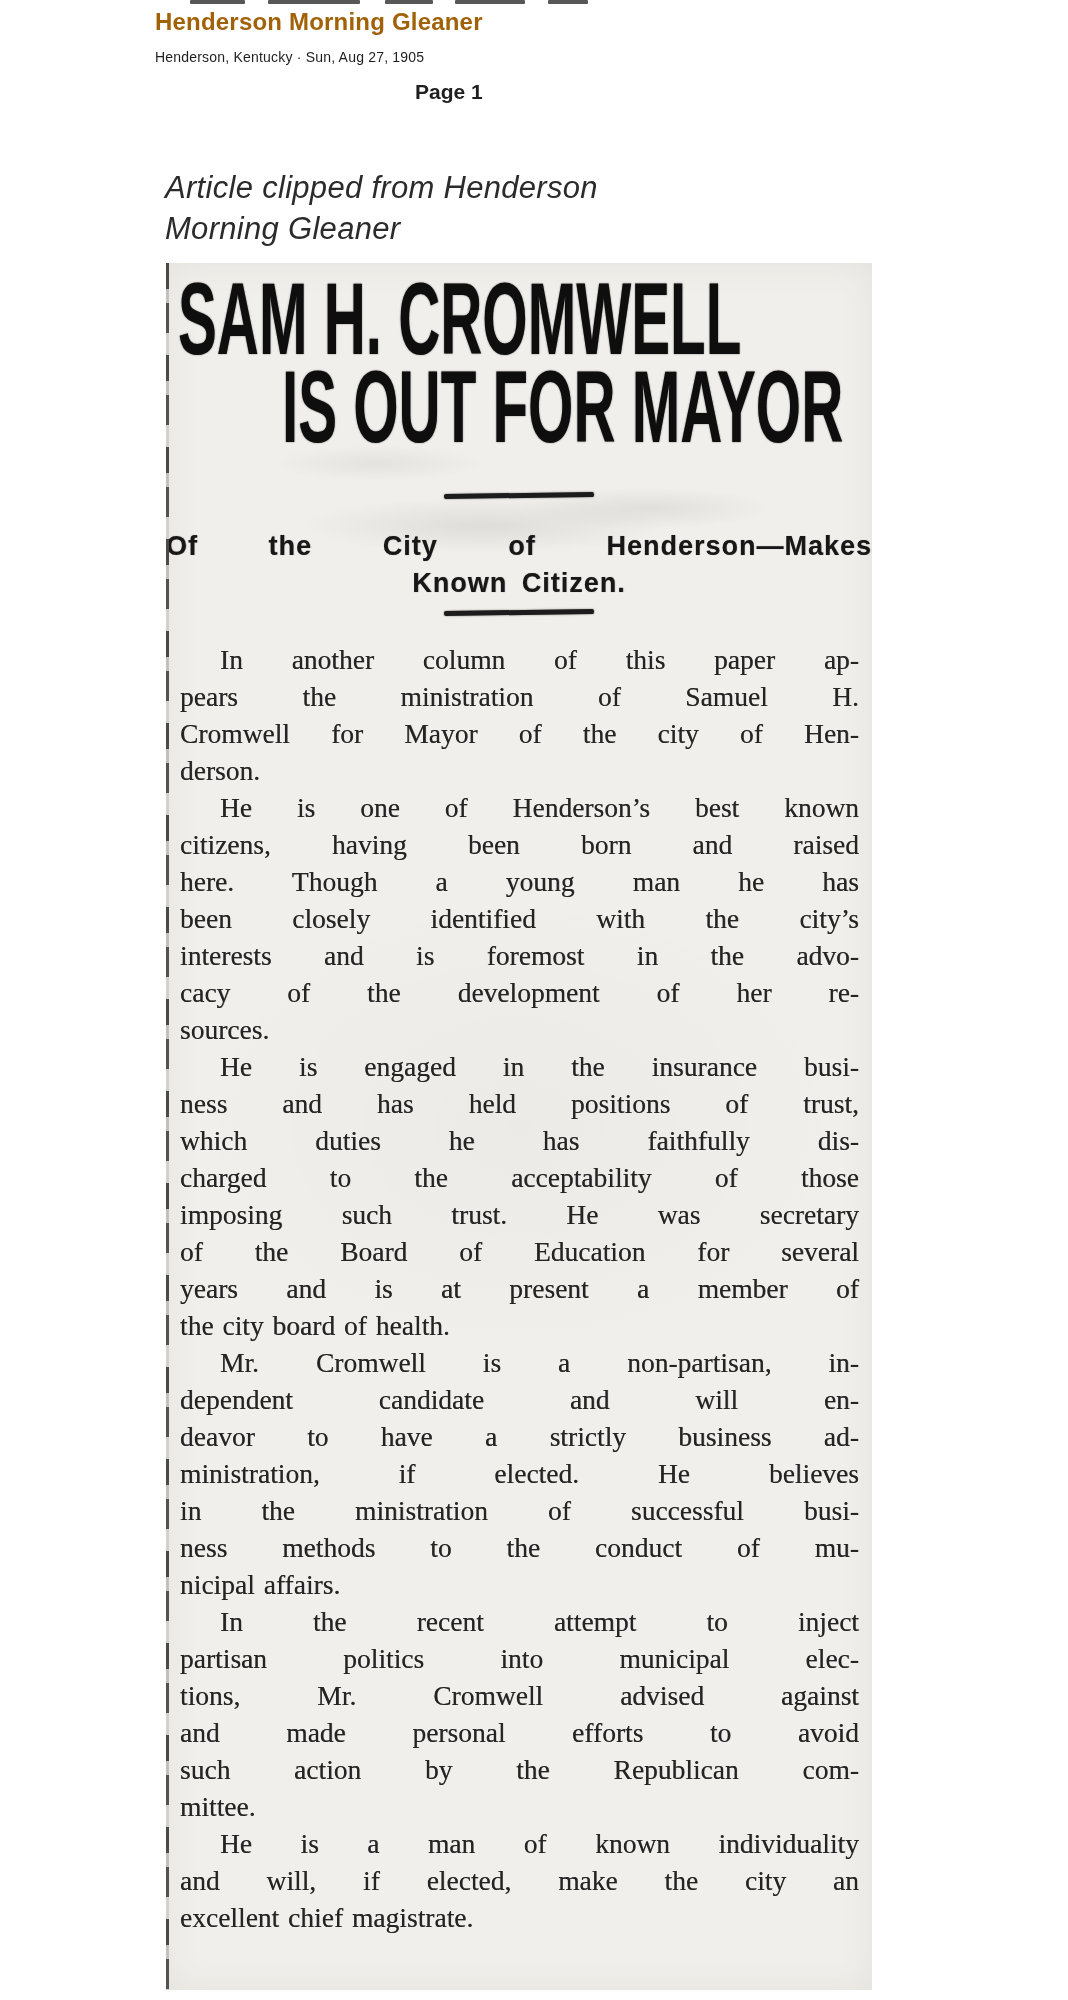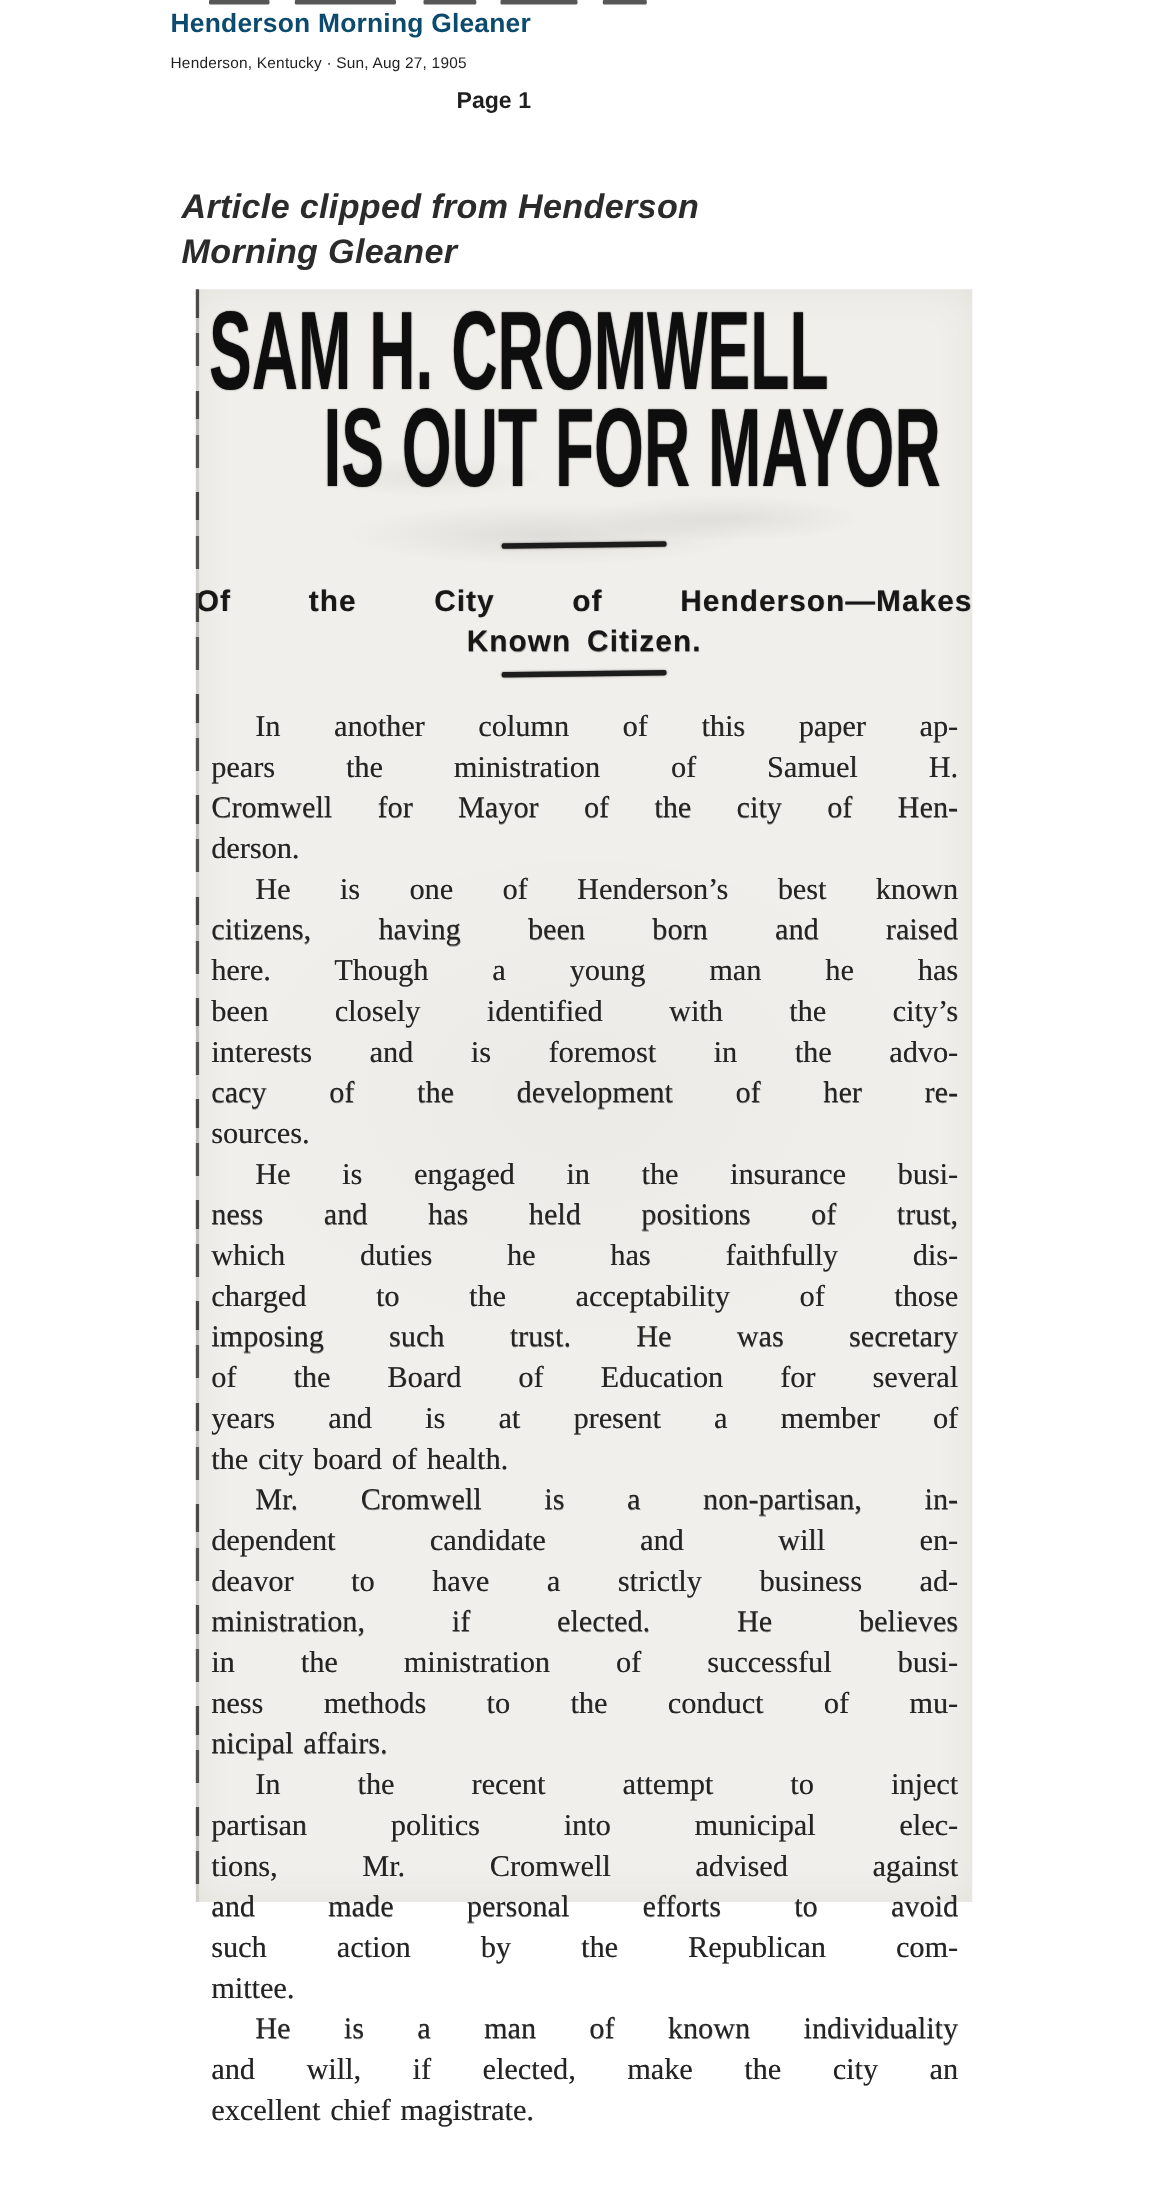--- a/index.html
+++ b/index.html
@@ -8,33 +8,33 @@
     width:1068px;height:2000px;position:relative;overflow:hidden;
     background:#ffffff;
     font-family:"Liberation Sans", sans-serif;
   }
 
   
   .remnant{position:absolute;top:0;height:4px;background:#3a3a3a;border-radius:1px;opacity:.85;}
 
   
   .page-header{position:absolute;left:155px;top:8px;}
-  .pub-link{display:block;font-size:24px;font-weight:bold;color:#0c4a6e;text-decoration:none;letter-spacing:.2px;}
+  .pub-link{display:block;font-size:24px;font-weight:bold;color:#a16207;text-decoration:none;letter-spacing:.2px;}
   .loc-date{margin-top:13px;font-size:14px;font-weight:normal;color:#1f1f1f;letter-spacing:.2px;}
   .page-num{margin-top:15px;font-size:21px;font-weight:bold;color:#1f1f1f;text-align:right;}
 
   .article-heading{
     position:absolute;left:165px;top:146px;
-    font-size:31px;line-height:41px;font-weight:bold;font-style:italic;
+    font-size:31px;line-height:41px;font-weight:normal;font-style:italic;
     color:#2b2b2b;letter-spacing:.3px;
   }
 
   
   .clipping{
-    position:absolute;left:178px;top:263px;width:706px;height:1466px;
+    position:absolute;left:166px;top:263px;width:706px;height:1727px;
     box-sizing:border-box;padding-top:12px;
     background:
       radial-gradient(ellipse 260px 40px at 45% 15.2%, rgba(60,60,55,0.10), transparent 70%),
       radial-gradient(ellipse 180px 30px at 68% 14.2%, rgba(60,60,55,0.09), transparent 70%),
       radial-gradient(ellipse 150px 26px at 30% 11.6%, rgba(60,60,55,0.07), transparent 70%),
       radial-gradient(ellipse 420px 300px at 50% 50%, rgba(0,0,0,0.02), transparent 80%),
       linear-gradient(#f0efeb,#f0efeb);
     box-shadow:inset 0 0 35px rgba(80,75,65,0.08);
   }
   .clipping::before{ 

